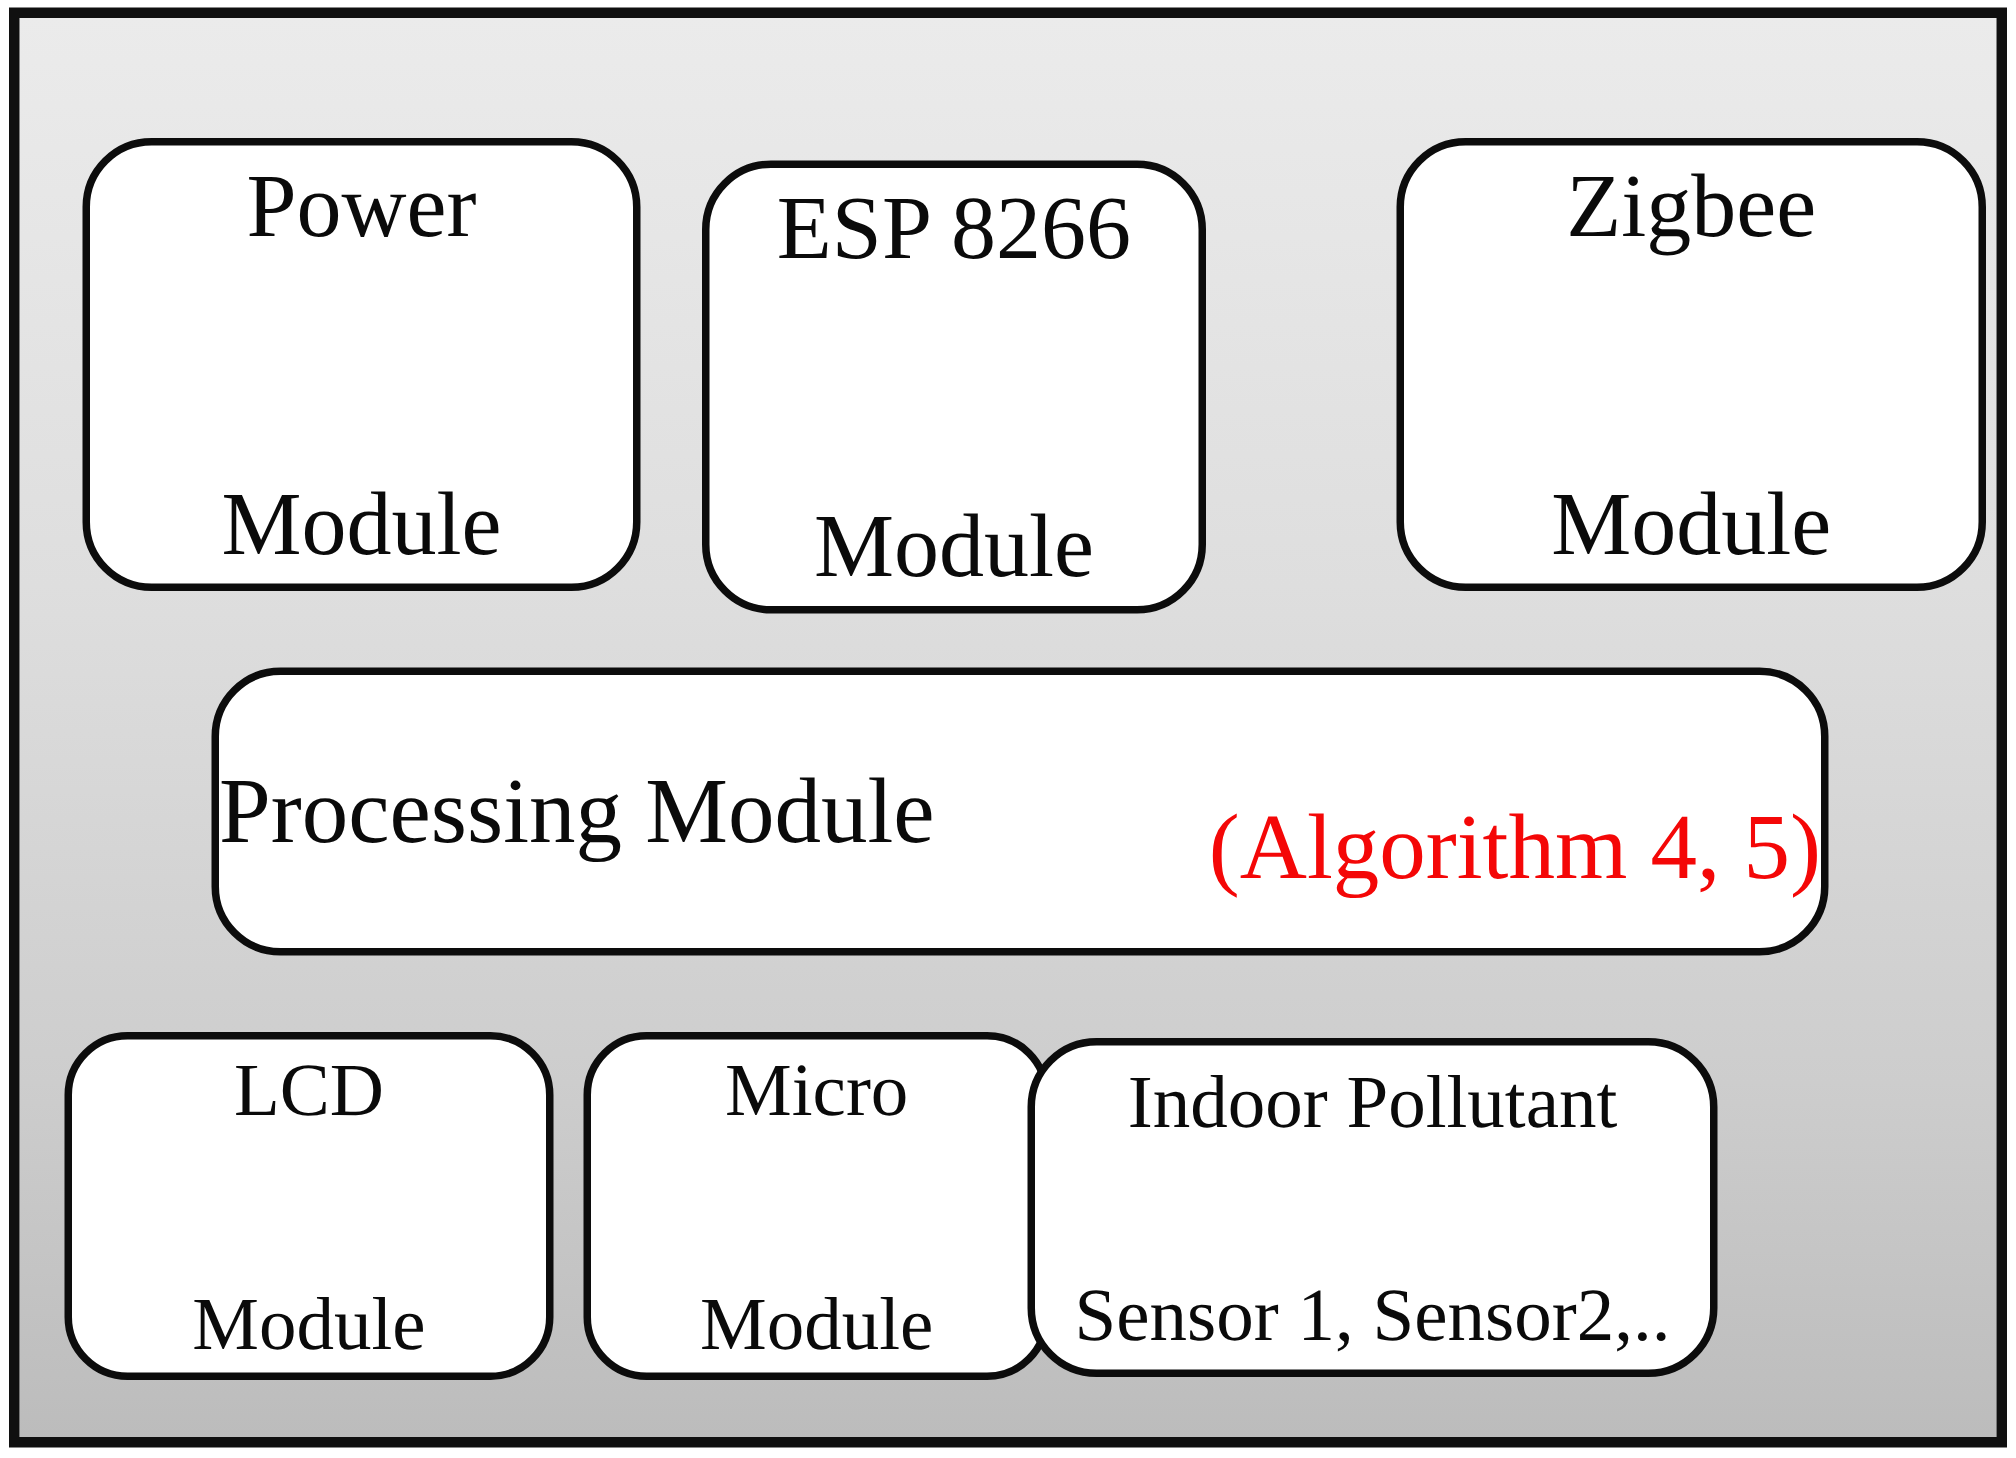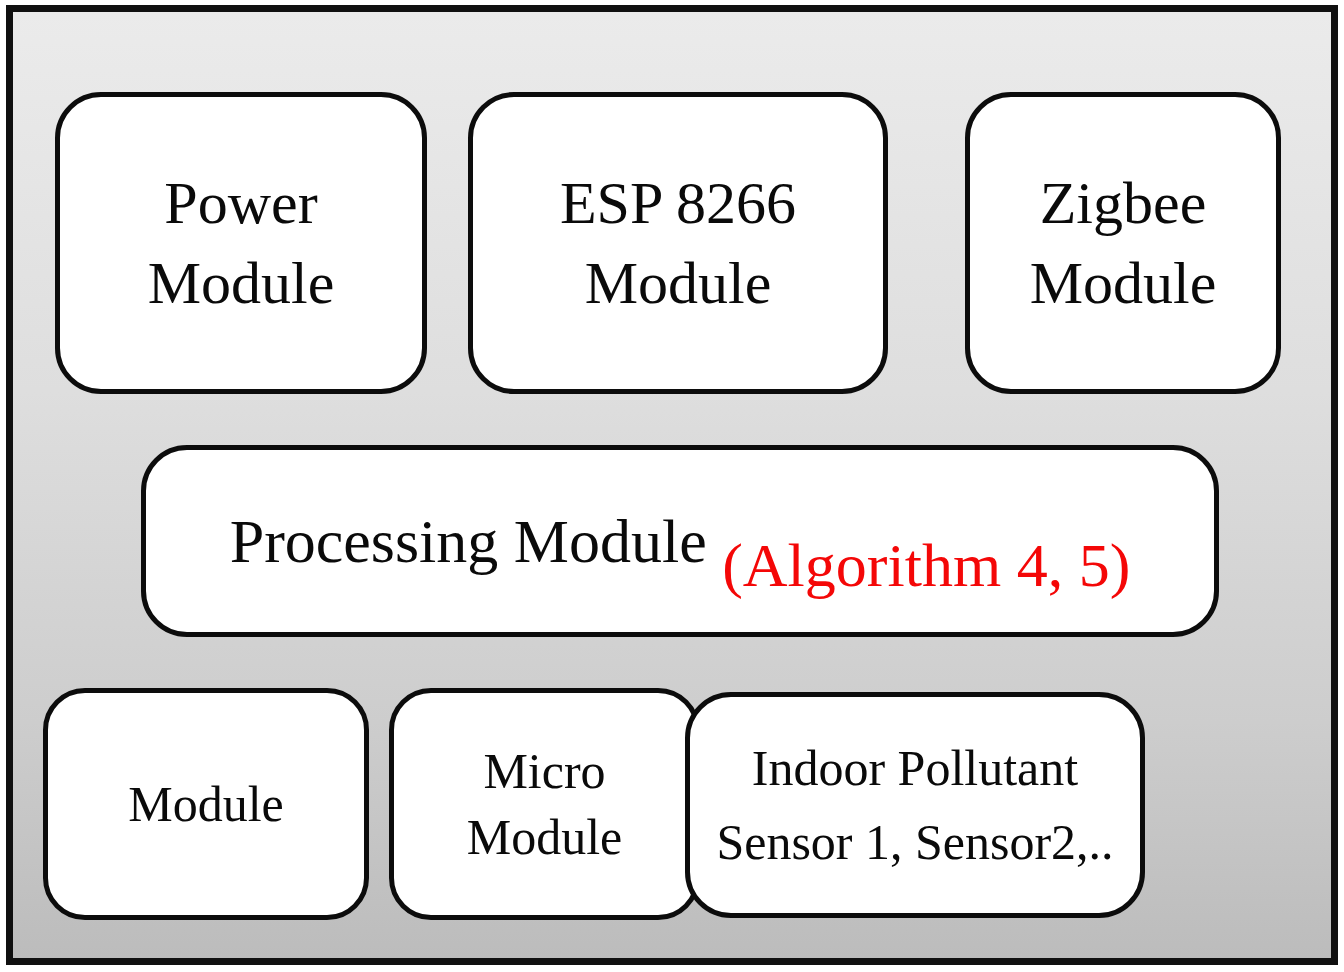--- a/index.html
+++ b/index.html
@@ -27,32 +27,32 @@
   }
   .node {
     position: absolute;
     box-sizing: border-box;
     background: #ffffff;
     border: 5px solid #0c0c0c;
     border-radius: 46px;
     display: flex;
     flex-direction: column;
     align-items: center;
-    justify-content: center;
+    justify-content: space-between;
     text-align: center;
   }
   .node .line {
     display: block;
     white-space: nowrap;
   }
   
   .node.top { top: 80px; height: 302px; font-size: 60px; line-height: 80px; }
   #box-power   { left: 42px;  width: 372px; }
-  #box-esp     { left: 455px; width: 420px; }
-  #box-zigbee  { left: 952px; width: 316px; }
+  #box-esp     { left: 455px; width: 336px; margin-top: 15px; }
+  #box-zigbee  { left: 918px; width: 393px; }
   
   #box-processing {
     left: 128px; top: 433px; width: 1078px; height: 192px;
     font-size: 62px; line-height: 72px;
     flex-direction: row;
     white-space: pre;
   }
   #box-processing .red { color: #f40707; margin-top: 48px; }
   
   .node.bottom { top: 676px; height: 232px; font-size: 50px; line-height: 66px; }
@@ -79,20 +79,21 @@
     <div class="node top" id="box-zigbee">
       <span class="line">Zigbee</span>
       <span class="line">Module</span>
     </div>
 
     <div class="node" id="box-processing">
       <span class="black">Processing Module </span><span class="red">(Algorithm 4, 5)</span>
     </div>
 
     <div class="node bottom" id="box-lcd">
+      <span class="line">LCD</span>
       <span class="line">Module</span>
     </div>
 
     <div class="node bottom" id="box-sd">
       <span class="line">Micro</span>
       <span class="line">Module</span>
     </div>
 
     <div class="node bottom" id="box-sensor">
       <span class="line">Indoor Pollutant</span>

